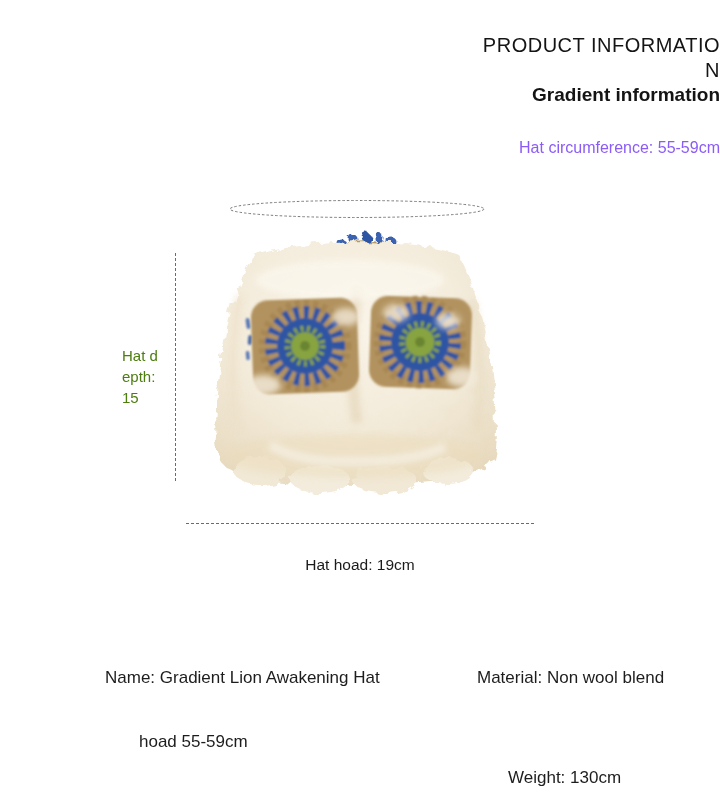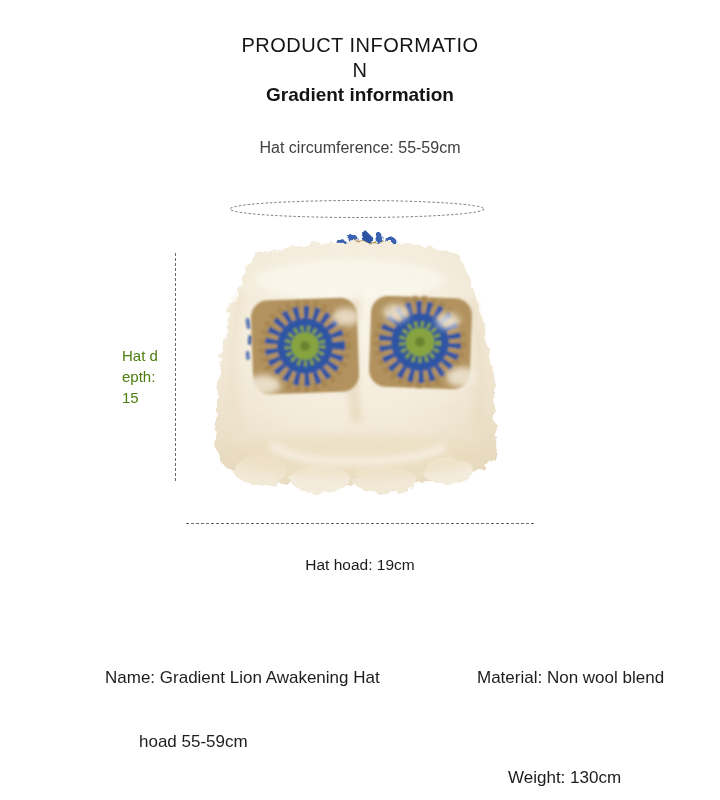--- a/index.html
+++ b/index.html
@@ -1,25 +1,25 @@
 <!DOCTYPE html>
 <html><head>
 <meta charset="utf-8">
 <style>
   html,body{margin:0;padding:0;background:#ffffff;}
   .page{
     position:relative;width:720px;height:800px;background:#ffffff;overflow:hidden;
     font-family:"Liberation Sans","DejaVu Sans",sans-serif;color:#1e1e1e;
   }
   .abs{position:absolute;}
-  .centered{left:0;right:0;text-align:center;}
+  .centered{left:0;right:0;text-align:right;}
   .title-caps{top:34px;font-size:20px;font-weight:400;letter-spacing:.5px;color:#141414;}
   .title-caps2{top:59px;font-size:20px;font-weight:400;letter-spacing:.5px;color:#141414;}
   .subtitle{top:84px;font-size:19px;font-weight:700;color:#141414;}
-  .circum{top:139px;font-size:16px;font-weight:400;color:#404040;}
+  .circum{top:139px;font-size:16px;font-weight:400;color:#8b5cf6;}
   .ellipse-wrap{left:226px;top:196px;width:262px;height:26px;}
   .hat-wrap{left:200px;top:225px;width:310px;height:270px;}
   .depth-label{left:122px;top:345px;font-size:15px;line-height:21px;color:#4d7c0f;}
   .vline{left:175px;top:253px;height:228px;width:0;border-left:1px dashed #6b6b6b;}
   .hline{left:186px;top:523px;width:348px;height:0;border-top:1px dashed #6b6b6b;}
   .width-label{left:185px;top:556px;width:350px;text-align:center;font-size:15.5px;color:#1b1b1b;}
   .spec{font-size:17px;color:#1d1d1d;white-space:nowrap;}
   .spec-name{left:105px;top:668px;}
   .spec-material{left:477px;top:668px;}
   .spec-hood{left:139px;top:732px;}

